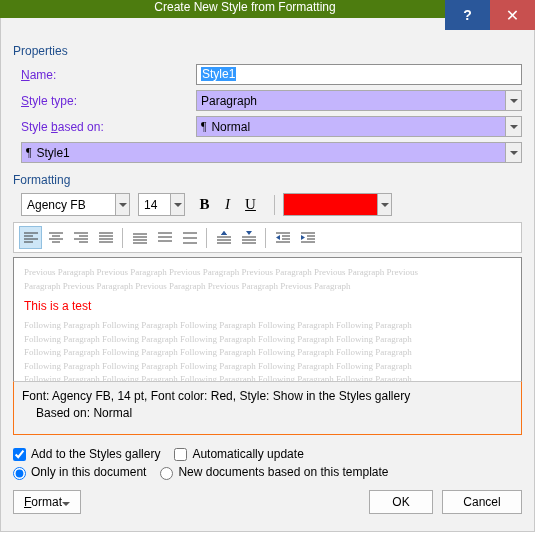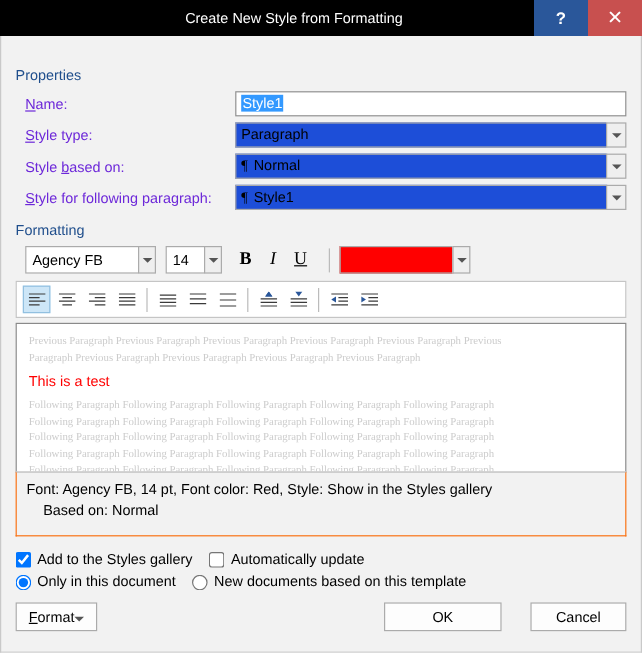--- a/index.html
+++ b/index.html
@@ -1,29 +1,29 @@
 <!DOCTYPE html>
 <html><head>
 <meta charset="utf-8">
 <style>
 body{margin:0;font-family:"Segoe UI",Tahoma,sans-serif;font-size:12px;background:#fff}
-.titlebar{background:#000000;color:#fff;height:30px;display:flex;align-items:center;position:relative}
+.titlebar{background:#4d7c0f;color:#fff;height:18px;display:flex;align-items:flex-start;position:relative}
 .titlebar .title{flex:1;text-align:center;font-size:12px}
 .titlebar .btn{width:45px;height:30px;display:flex;align-items:center;justify-content:center;font-size:14px}
 .titlebar .help{background:#2a579a;color:#fff;font-weight:bold}
 .titlebar .close{background:#c8504f;color:#fff;font-size:16px}
 .body{background:#f2f2f2;padding:10px 12px 12px 12px;border:1px solid #c9c9c9;border-top:none;box-sizing:border-box;width:535px;height:514px}
 .section-label{color:#1f4e8c;font-size:12px;margin:16px 0 6px 0}
 .row{display:flex;align-items:center;margin-bottom:5px}
 .row label{width:175px;color:#6d28d9}
 .row label .ul{text-decoration:underline}
 .name-val{flex:1;height:21px;border:1px solid #8f8f8f;background:#fff;position:relative;box-sizing:border-box;padding:2px 4px}
 .name-val span{background:#3399ff;color:#fff;padding:0 1px}
 .combo{flex:1;display:flex}
-.combo .txt{flex:1;height:21px;border:1px solid #ababab;background:#1d4ed8;padding:2px 4px;box-sizing:border-box;display:flex;align-items:flex-start;gap:5px}
+.combo .txt{flex:1;height:21px;border:1px solid #ababab;background:#c4b5fd;padding:2px 4px;box-sizing:border-box;display:flex;align-items:center;gap:5px}
 .combo .arrow{width:17px;height:21px;border:1px solid #ababab;border-left:1px solid #ababab;background:#efefef;display:flex;align-items:center;justify-content:center;box-sizing:border-box;margin-left:-1px}
 .pilcrow{font-family:serif}
 .fmt-row{display:flex;align-items:center;gap:0;margin:6px 0}
 .fmt-combo{display:flex;margin-right:8px}
 .fmt-combo .txt{height:23px;border:1px solid #ababab;background:#fff;padding:2px 5px;box-sizing:border-box;display:flex;align-items:center;width:95px}
 .fmt-combo .arrow{width:15px;height:23px;border:1px solid #ababab;background:#efefef;display:flex;align-items:center;justify-content:center;box-sizing:border-box;margin-left:-1px}
 .fmt-combo.size .txt{width:33px}
 .biu{display:flex;gap:0;margin-right:8px}
 .tbtn{width:23px;height:23px;border:1px solid transparent;display:flex;align-items:center;justify-content:center;font-family:"Times New Roman",serif;font-size:15px;box-sizing:border-box;background:transparent}
 .tbtn.bold{font-weight:bold}
@@ -84,21 +84,20 @@
     <div class="combo">
       <div class="txt">
           <span class="pilcrow">¶</span>
           <span>Normal</span>
         </div>
       <div class="arrow carrow"></div>
     </div>
   </div>
 
   <div class="row" style="padding-left:8px">
-    <label><span class="ul">S</span><span>tyle for following paragraph:</span></label>
     <div class="combo">
       <div class="txt">
           <span class="pilcrow">¶</span>
           <span>Style1</span>
         </div>
       <div class="arrow carrow"></div>
     </div>
   </div>
 
   <div class="section-label" style="margin-top:10px">Formatting</div>
@@ -285,16 +284,16 @@
     </div>
     <div class="crow">
       <label><input type="radio" name="scope" checked="" style=""><span>Only in this document</span></label>
       <label><input type="radio" name="scope" style=""><span>New documents based on this template</span></label>
     </div>
   </div>
 
   <div class="btnrow">
     <button class="wbtn format"><span class="ul" style="text-decoration:underline">F</span>ormat <span class="arrow-down"></span></button>
     <div style="flex:1"></div>
-    <button class="wbtn" style="width:98px;margin-right:24px">OK</button>
+    <button class="wbtn" style="width:64px;margin-right:9px">OK</button>
     <button class="wbtn" style="width:80px">Cancel</button>
   </div>
 </div>
 
 </body></html>

